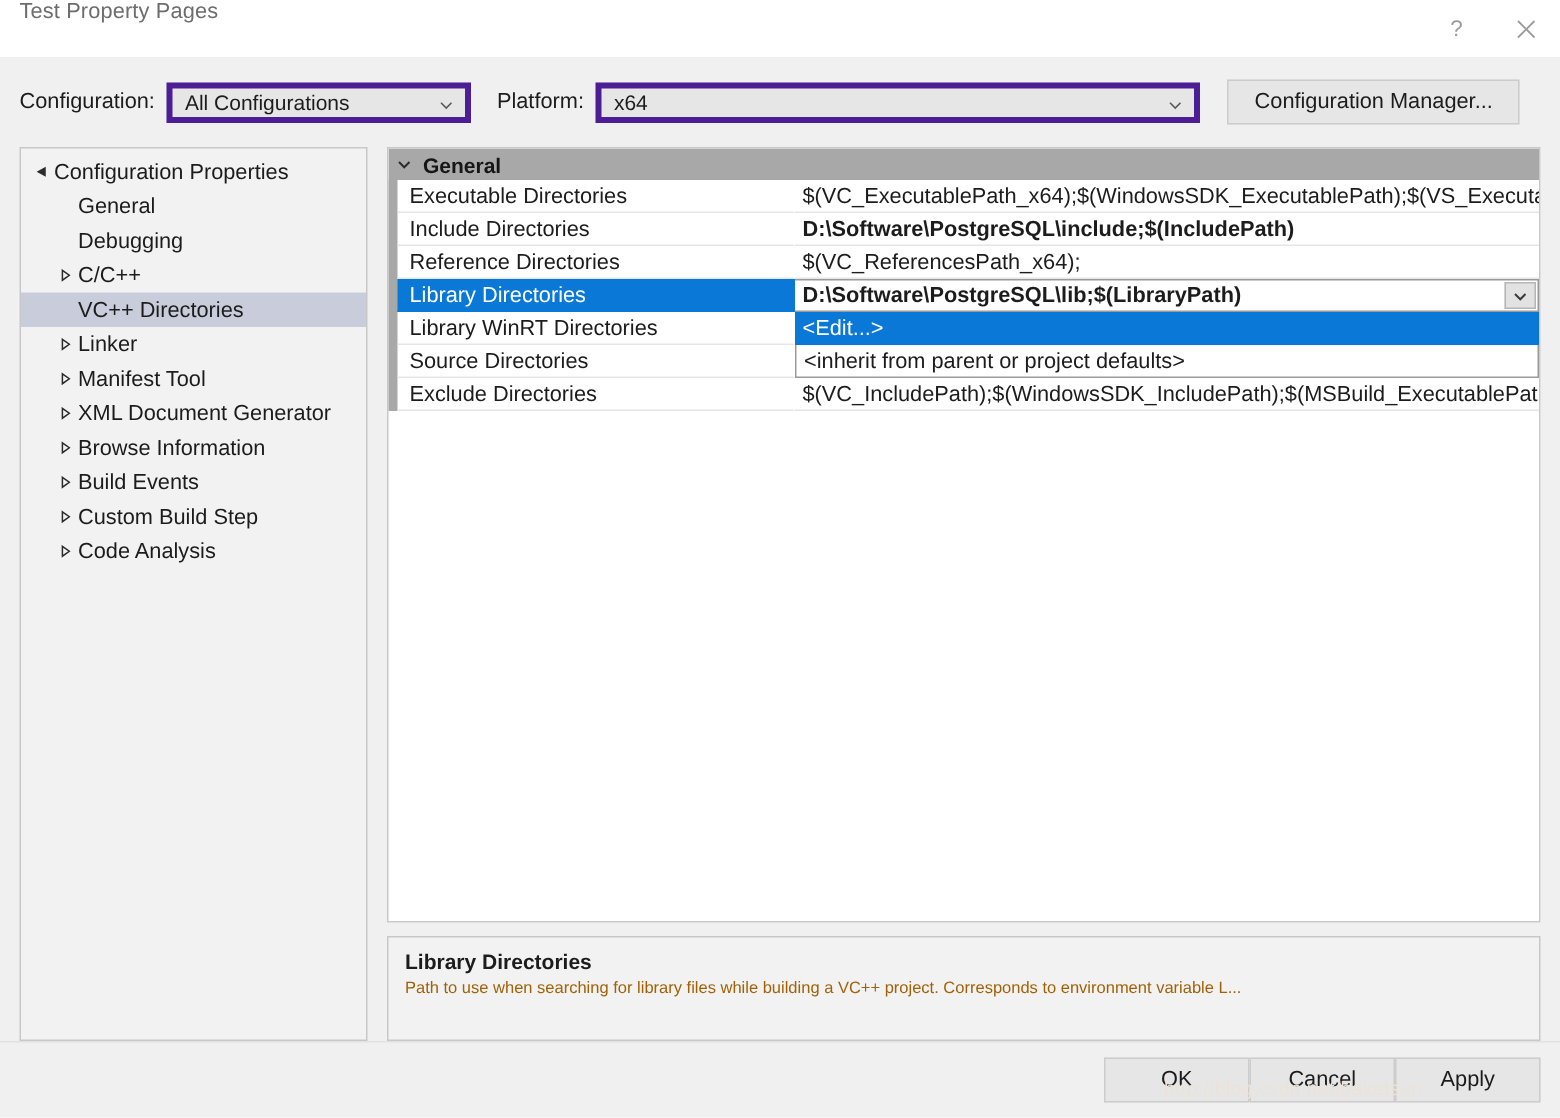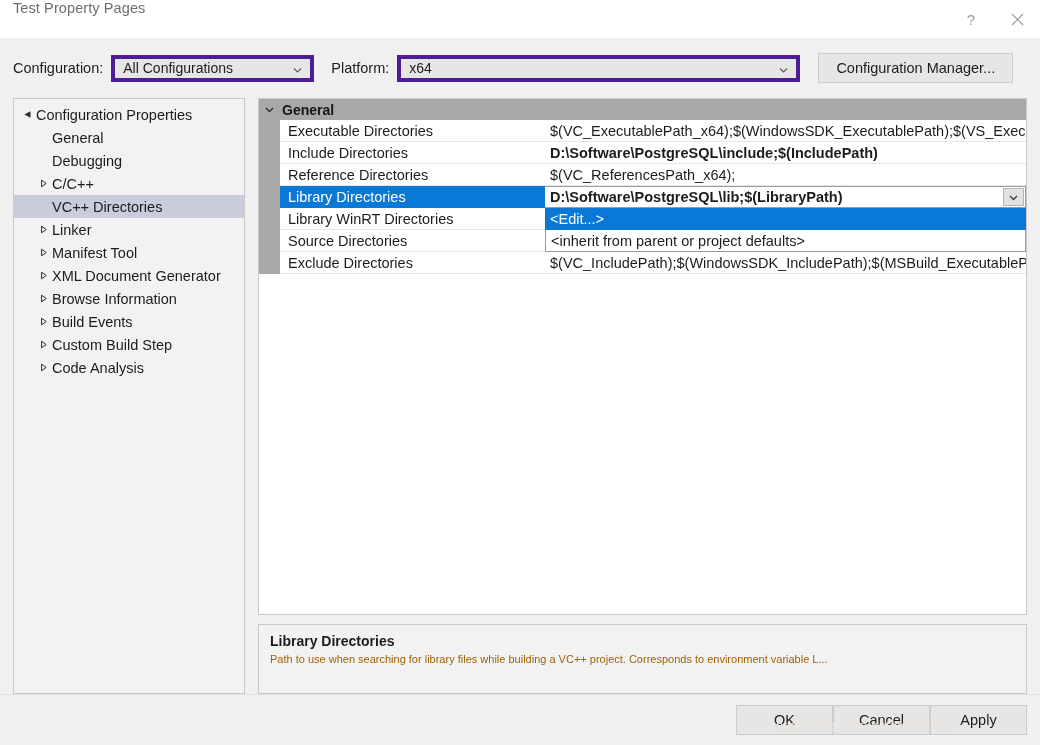--- a/index.html
+++ b/index.html
@@ -183,21 +183,21 @@
   .grid-rows { background: #a8a8a8; }
   .grid-row {
     height: 22px;
     display: flex;
     align-items: stretch;
     background: #a8a8a8;
   }
   .cell-name {
     width: 265px;
     flex: 0 0 265px;
-    margin-left: 21px;
+    margin-left: 6px;
     background: #ffffff;
     border-right: 1px solid #ffffff;
     border-bottom: 1px solid #e6e6e6;
     display: flex;
     align-items: center;
     padding-left: 8px;
     font-size: 14.5px;
     color: #1c1c1c;
     white-space: nowrap;
     overflow: hidden;

